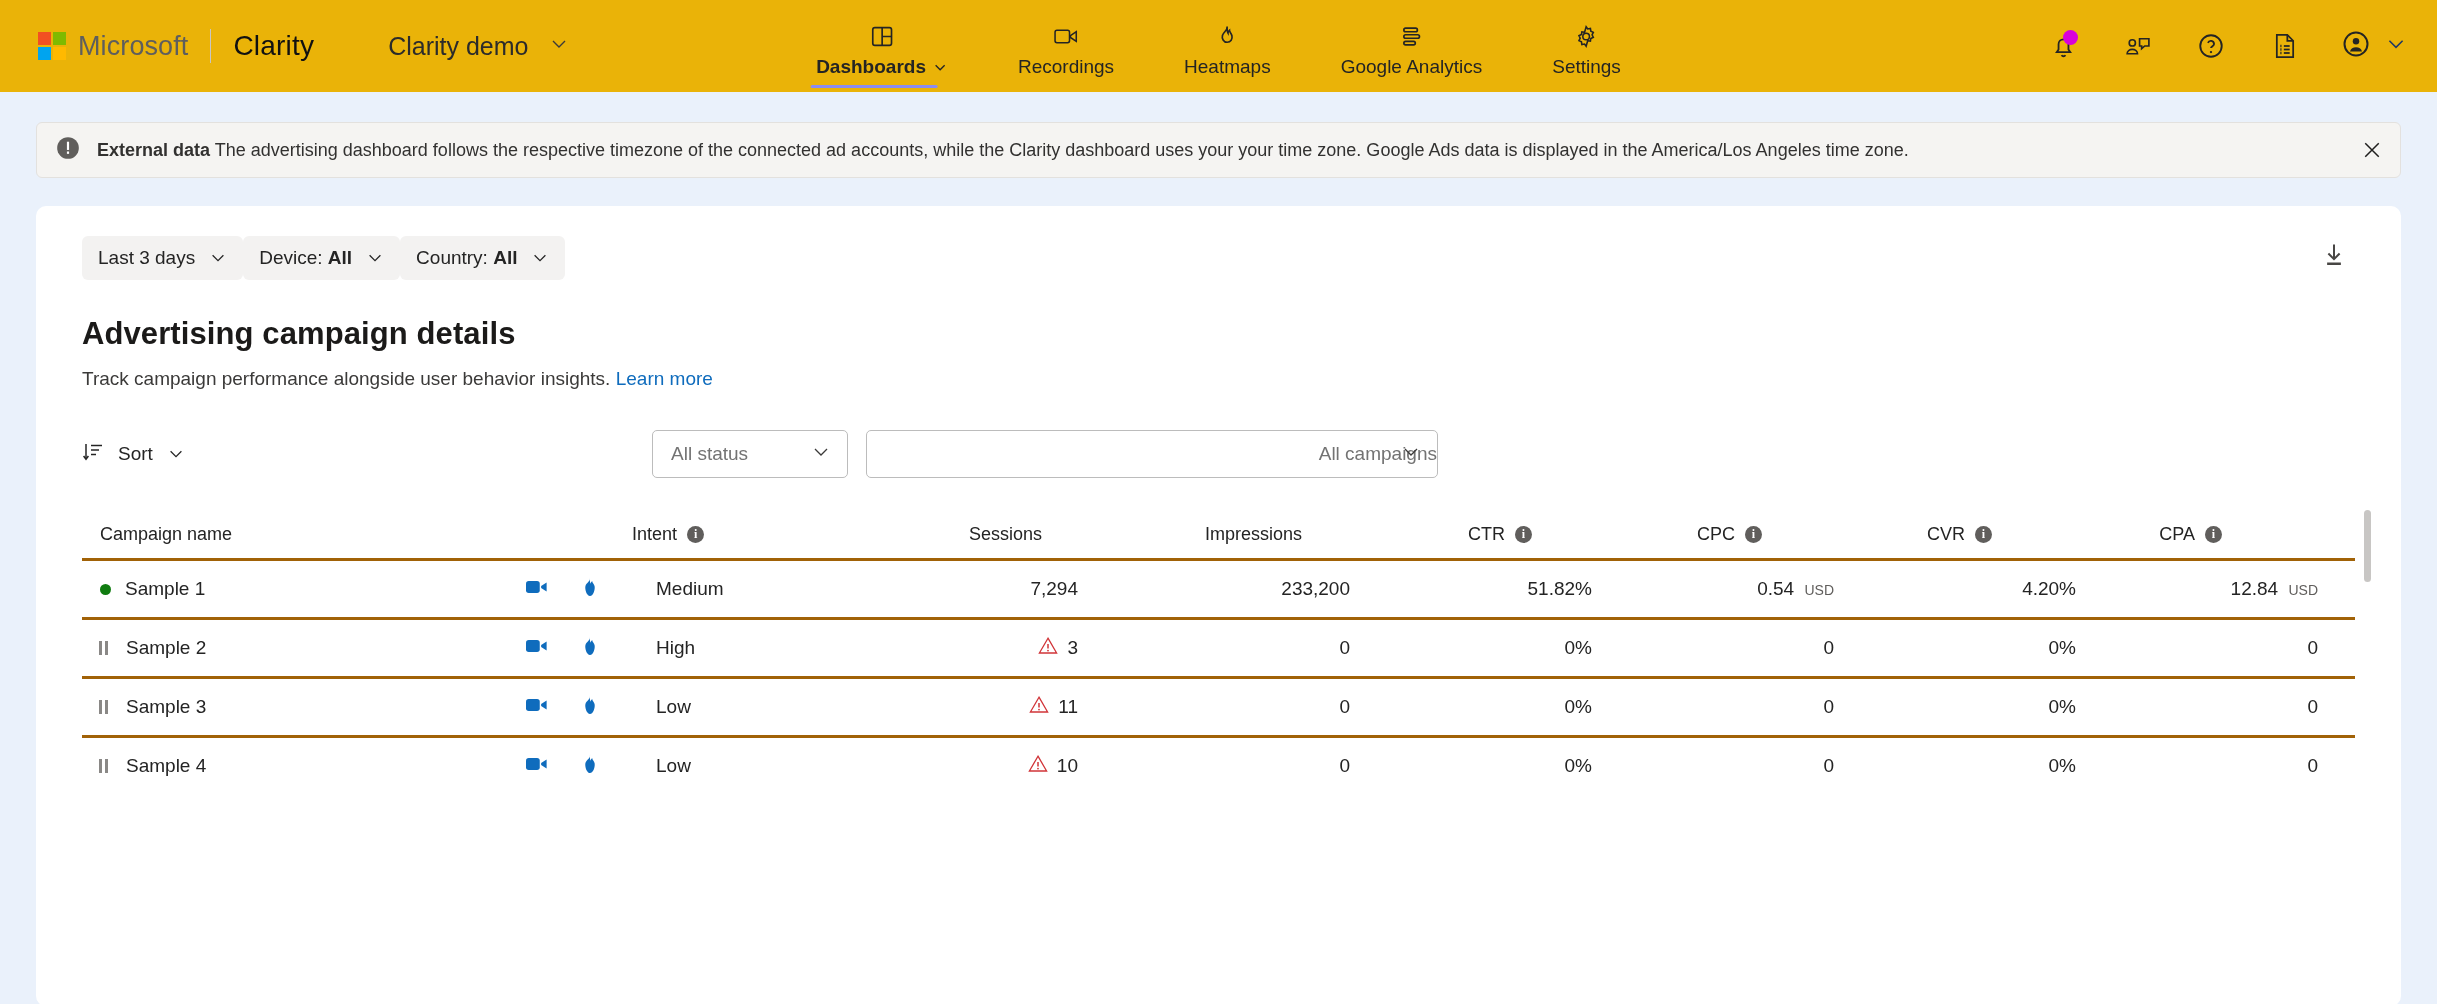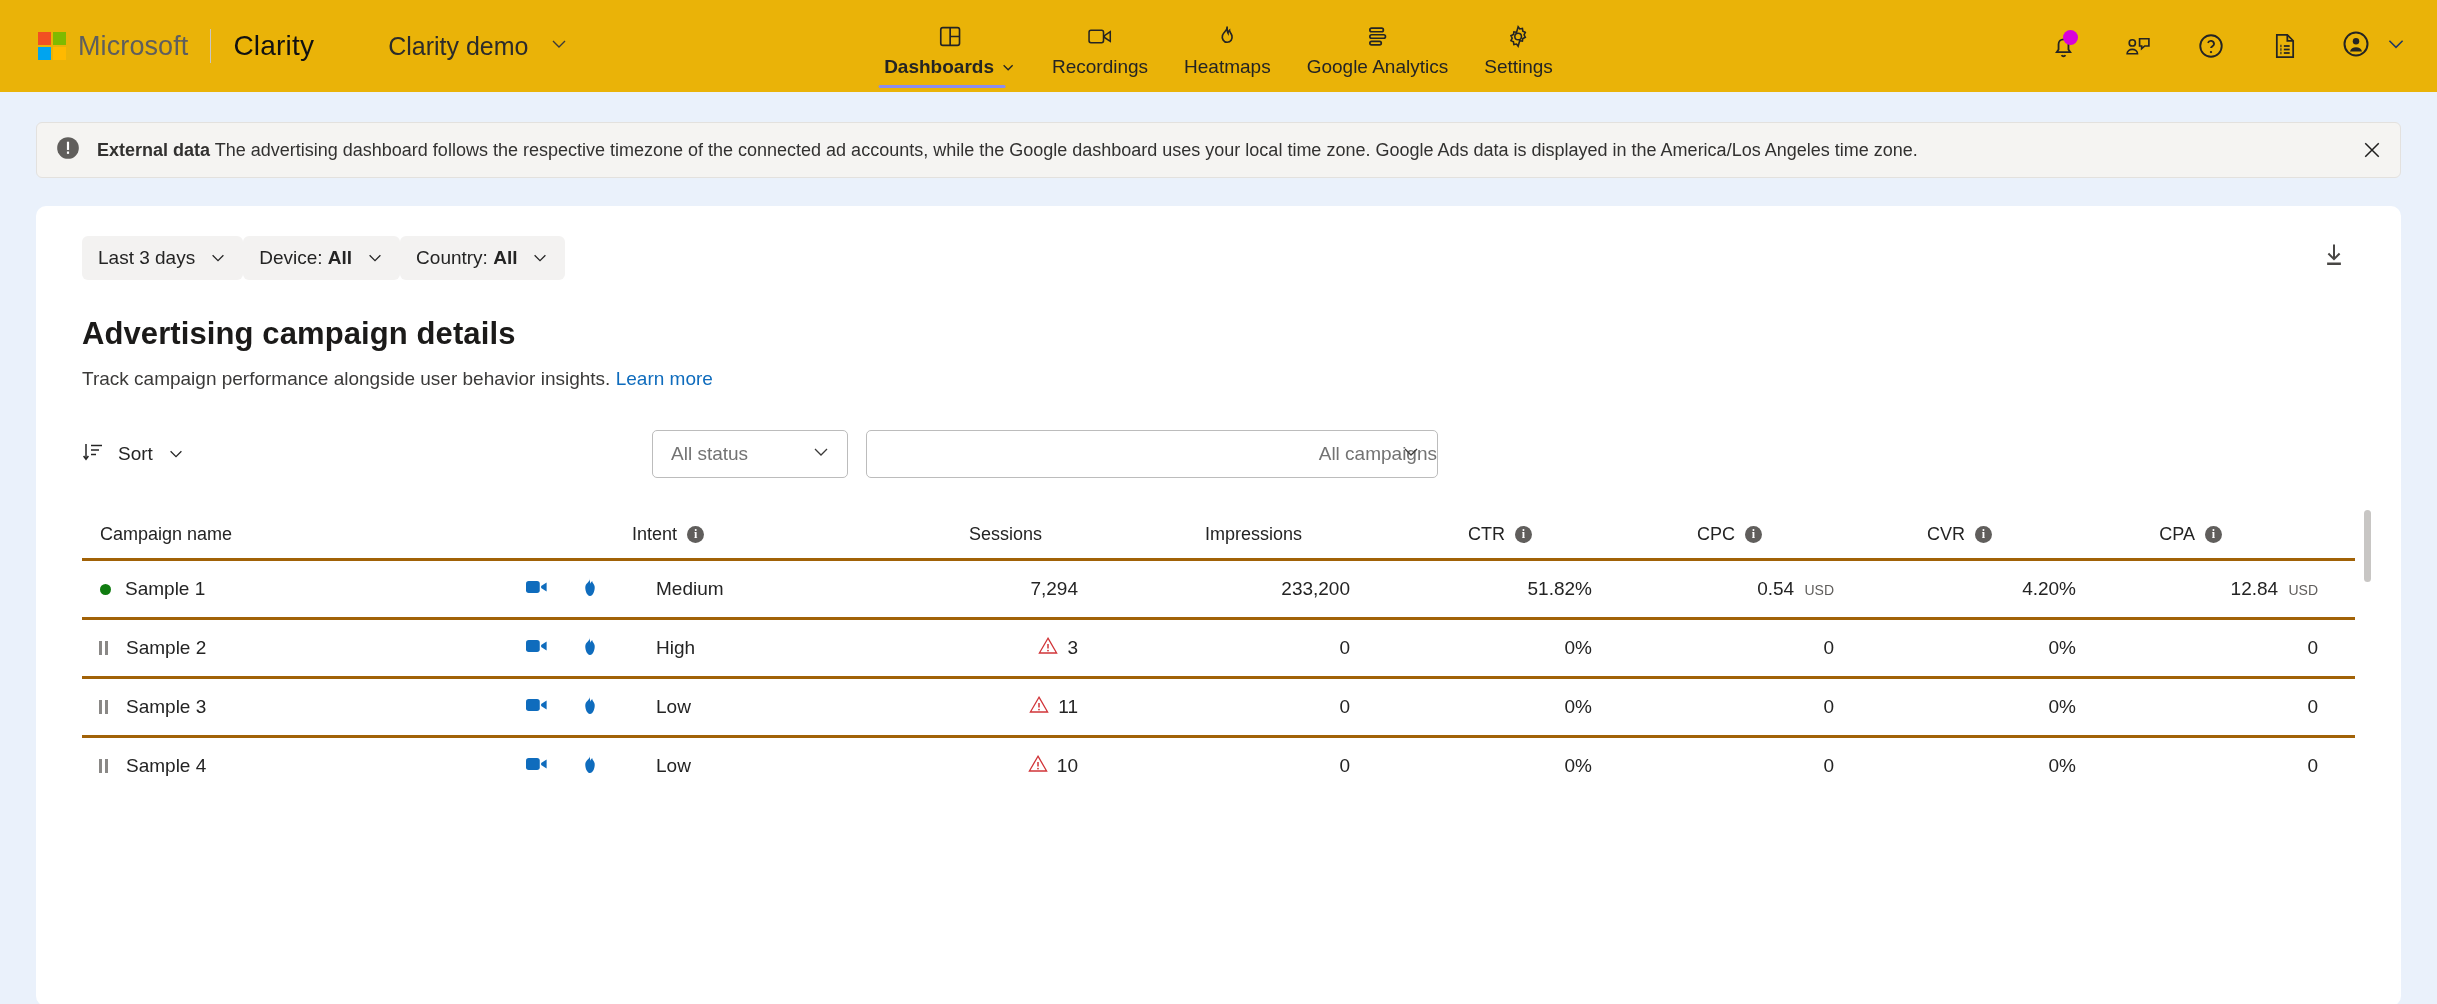--- a/index.html
+++ b/index.html
@@ -29,21 +29,21 @@
   .divider-v { width:1px; height: 34px; background:#c8c6c4; margin: 0 22px; }
   .clarity-word { font-size: 28px; color:#111; letter-spacing:.2px; }
 
   .project-select {
     display:flex; align-items:center; gap:20px;
     margin-left: 74px; cursor:pointer;
   }
   .project-select .pname { font-size: 25px; color:#2b2b2b; }
 
   .navitems { position:absolute; left: 50%; transform: translateX(-50%);
-    display:flex; align-items:flex-end; gap: 24px; height: 92px; padding-bottom: 4px;}
+    display:flex; align-items:flex-end; gap: 58px; height: 92px; padding-bottom: 4px;}
   .navitem { display:flex; flex-direction:column; align-items:center;
     gap:7px; cursor:pointer; padding: 0 6px 10px; position:relative; }
   .navitem .ico { height: 26px; display:flex; align-items:center; }
   .navitem .lbl { font-size: 19px; color:#242424; display:flex; align-items:center; gap:7px; white-space:nowrap;}
   .navitem.active .lbl { font-weight: 700; }
   .navitem.active:after { content:""; position:absolute; left:0; right:16px; bottom:0;
     height:3px; background:#8b8cf0; border-radius:2px; }
 
   .topright { position:absolute; right: 30px; display:flex; align-items:center; gap: 38px; }
   .iconbtn { width:36px; height:36px; display:flex; align-items:center; justify-content:center;
@@ -256,21 +256,21 @@
 <div class="banner">
   <span>
     <svg width="26" height="26" viewBox="0 0 24 24">
       <circle cx="12" cy="12" r="10" fill="#605e5c"></circle>
       <rect x="11" y="6.2" width="2" height="7.6" fill="#fff"></rect>
       <rect x="11" y="15.2" width="2" height="2.2" fill="#fff"></rect>
     </svg>
   </span>
   <span class="btxt">
     <b>External data</b>
-    <span>The advertising dashboard follows the respective timezone of the connected ad accounts, while the Google dashboard uses your local time zone. Google Ads data is displayed in the America/Los Angeles time zone.</span>
+    <span>The advertising dashboard follows the respective timezone of the connected ad accounts, while the Clarity dashboard uses your your time zone. Google Ads data is displayed in the America/Los Angeles time zone.</span>
   </span>
   <span class="close">
     <svg width="18" height="18" viewBox="0 0 16 16">
         <path d="M2 2l12 12M14 2L2 14" stroke="#201f1e" stroke-width="1.3" fill="none"></path>
       </svg>
   </span>
 </div>
 
 <div class="card">
 

